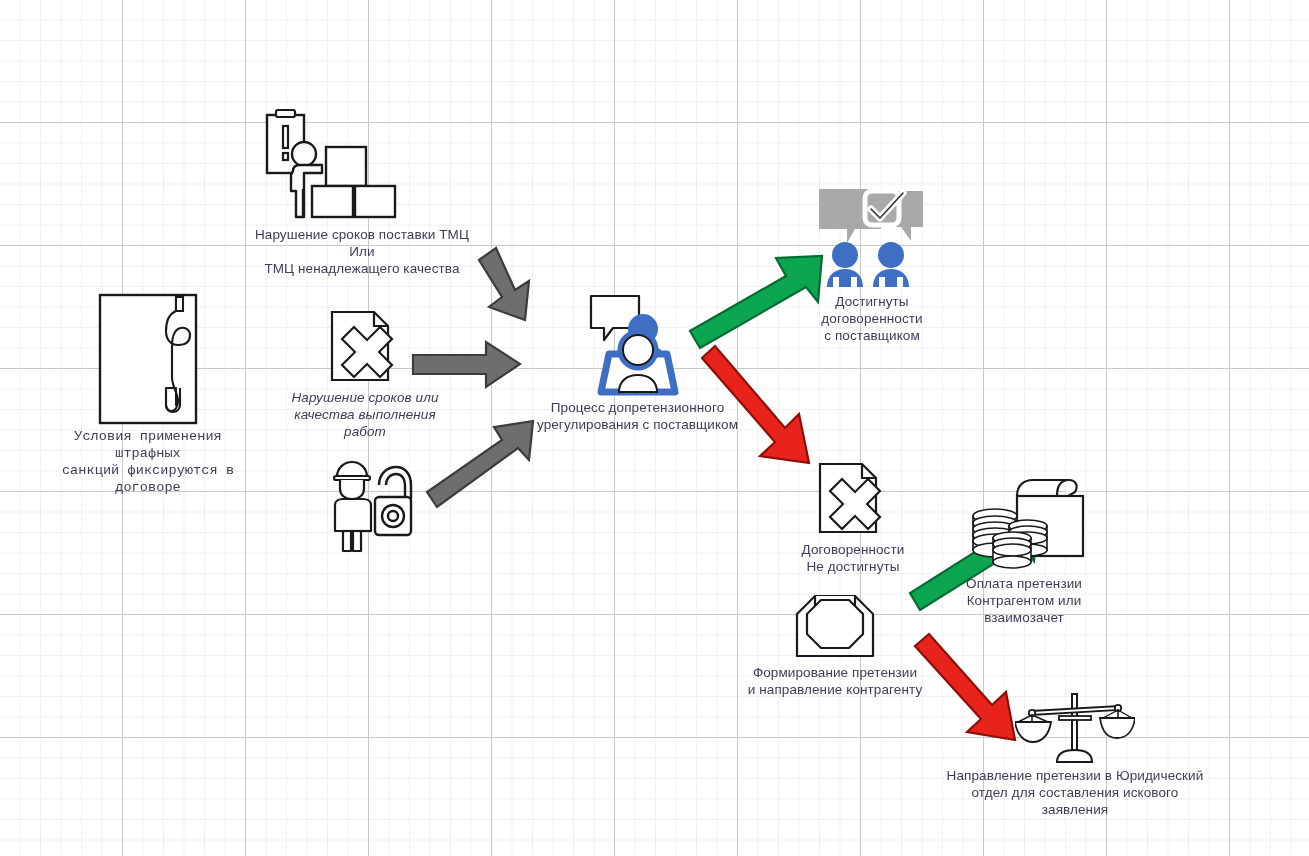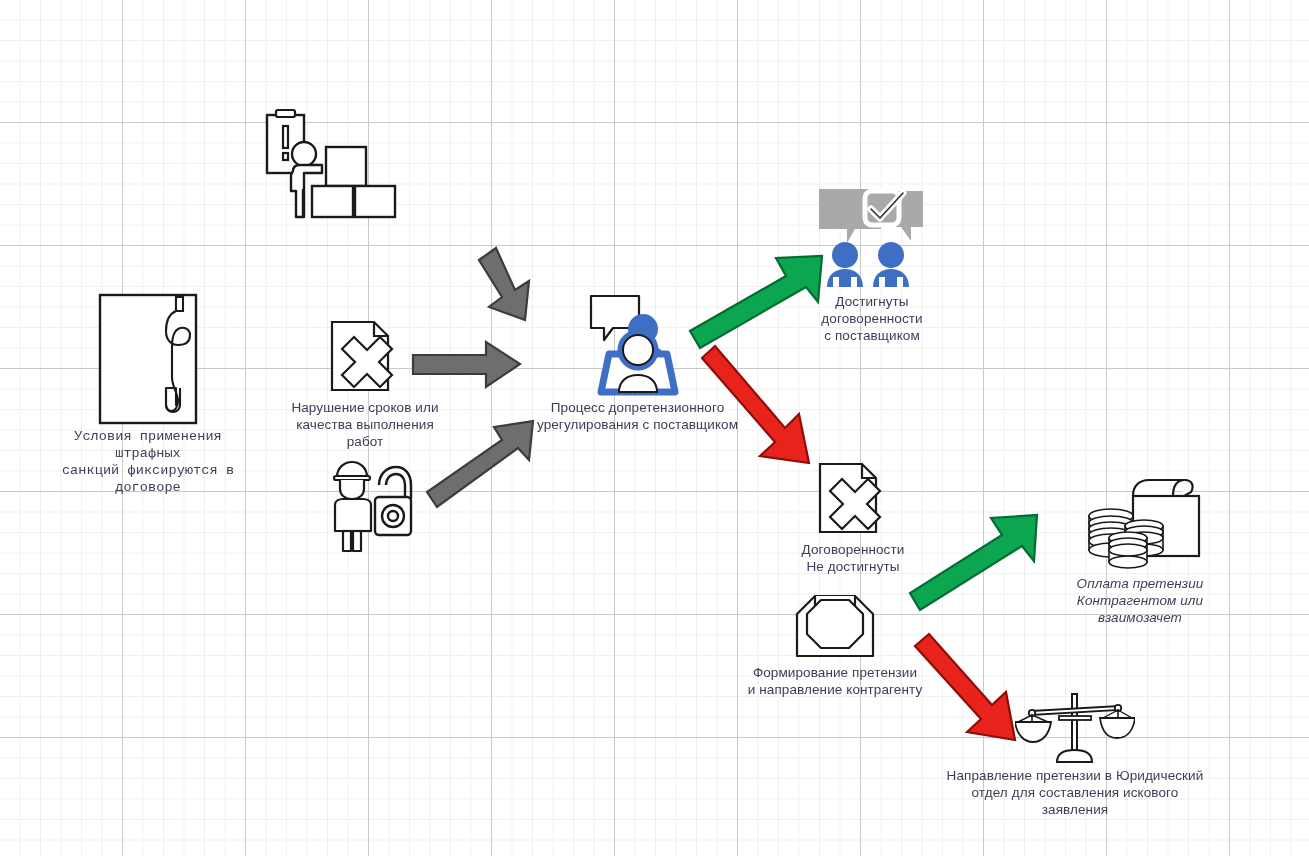--- a/index.html
+++ b/index.html
@@ -122,23 +122,26 @@
         <circle cx="44" cy="49" r="12" fill="#ffffff" stroke="#1A1A1A" stroke-width="2.4"></circle>
         <path d="M 33,66 C 33,62 36,60 40,60 L 62,60 L 62,68 L 44,68 L 44,112 L 36,112 L 36,86
                  L 31,86 L 31,70 Z" fill="#ffffff" stroke="#1A1A1A" stroke-width="2.4" stroke-linejoin="round"></path>
         <line x1="43" y1="84" x2="43" y2="112" stroke="#1A1A1A" stroke-width="2.4"></line>
 
         <rect x="66" y="42" width="40" height="39" fill="#ffffff" stroke="#1A1A1A" stroke-width="2.4"></rect>
         <rect x="52" y="81" width="41" height="31" fill="#ffffff" stroke="#1A1A1A" stroke-width="2.4"></rect>
         <rect x="95" y="81" width="40" height="31" fill="#ffffff" stroke="#1A1A1A" stroke-width="2.4"></rect>
       </svg>
     </div>
-  </div>
-
-  <div class="node" style="left:285px; top:318px; width:160px;">
+    <div class="caption">Нарушение сроков поставки ТМЦ
+Или
+ТМЦ ненадлежащего качества</div>
+  </div>
+
+  <div class="node" style="left:285px; top:308px; width:160px;font-style:italic;">
     <div class="icon-wrap" style="height:78px;">
       <svg width="82" height="78" viewBox="0 0 82 78">
         <path d="M 8,4 L 50,4 L 64,18 L 64,72 L 8,72 Z" fill="#ffffff" stroke="#1A1A1A" stroke-width="2.2"></path>
         <path d="M 50,4 L 50,18 L 64,18" fill="none" stroke="#1A1A1A" stroke-width="2.2"></path>
         <path d="M 30,28 L 43,41 L 56,28 L 68,40 L 55,53 L 68,66 L 56,78 L 43,65 L 30,78 L 18,66 L 31,53 L 18,40 Z" fill="#ffffff" stroke="#1A1A1A" stroke-width="2.2" stroke-linejoin="miter" transform="translate(0,-9)"></path>
       </svg>
     </div>
     <div class="caption">Нарушение сроков или
 качества выполнения
 работ</div>
@@ -226,21 +229,21 @@
       <svg width="88" height="75" viewBox="0 0 88 75">
         <path d="M 6,28 L 6,70 L 82,70 L 82,28 L 64,10 L 24,10 Z" fill="#ffffff" stroke="#1A1A1A" stroke-width="2.2" stroke-linejoin="round"></path>
         <path d="M 24,10 L 24,44 L 64,44 L 64,10" fill="#ffffff" stroke="#1A1A1A" stroke-width="2.2"></path>
         <path d="M 16,28 L 30,14 L 58,14 L 72,28 L 72,48 L 58,62 L 30,62 L 16,48 Z" fill="#ffffff" stroke="#1A1A1A" stroke-width="2.2" stroke-linejoin="round"></path>
       </svg>
     </div>
     <div class="caption">Формирование претензии
 и направление контрагенту</div>
   </div>
 
-  <div class="node" style="left:1070px; top:474px; width:140px;font-style:italic;">
+  <div class="node" style="left:954px; top:474px; width:140px;">
     <div class="icon-wrap" style="height:98px;">
       <svg width="126" height="98" viewBox="0 0 126 98">
 
         <path d="M 56,22 C 56,12 62,6 72,6 L 108,6 C 100,6 96,12 96,22 Z" fill="#ffffff" stroke="#1A1A1A" stroke-width="2.2" stroke-linejoin="round"></path>
         <path d="M 108,6 C 114,6 118,11 114,18 L 104,24" fill="#ffffff" stroke="#1A1A1A" stroke-width="2.2"></path>
         <rect x="56" y="22" width="66" height="60" fill="#ffffff" stroke="#1A1A1A" stroke-width="2.2"></rect>
 
         <g fill="#ffffff" stroke="#1A1A1A" stroke-width="1.6">
           <rect x="12" y="42" width="44" height="34"></rect>
           <ellipse cx="34" cy="42" rx="22" ry="7"></ellipse>

